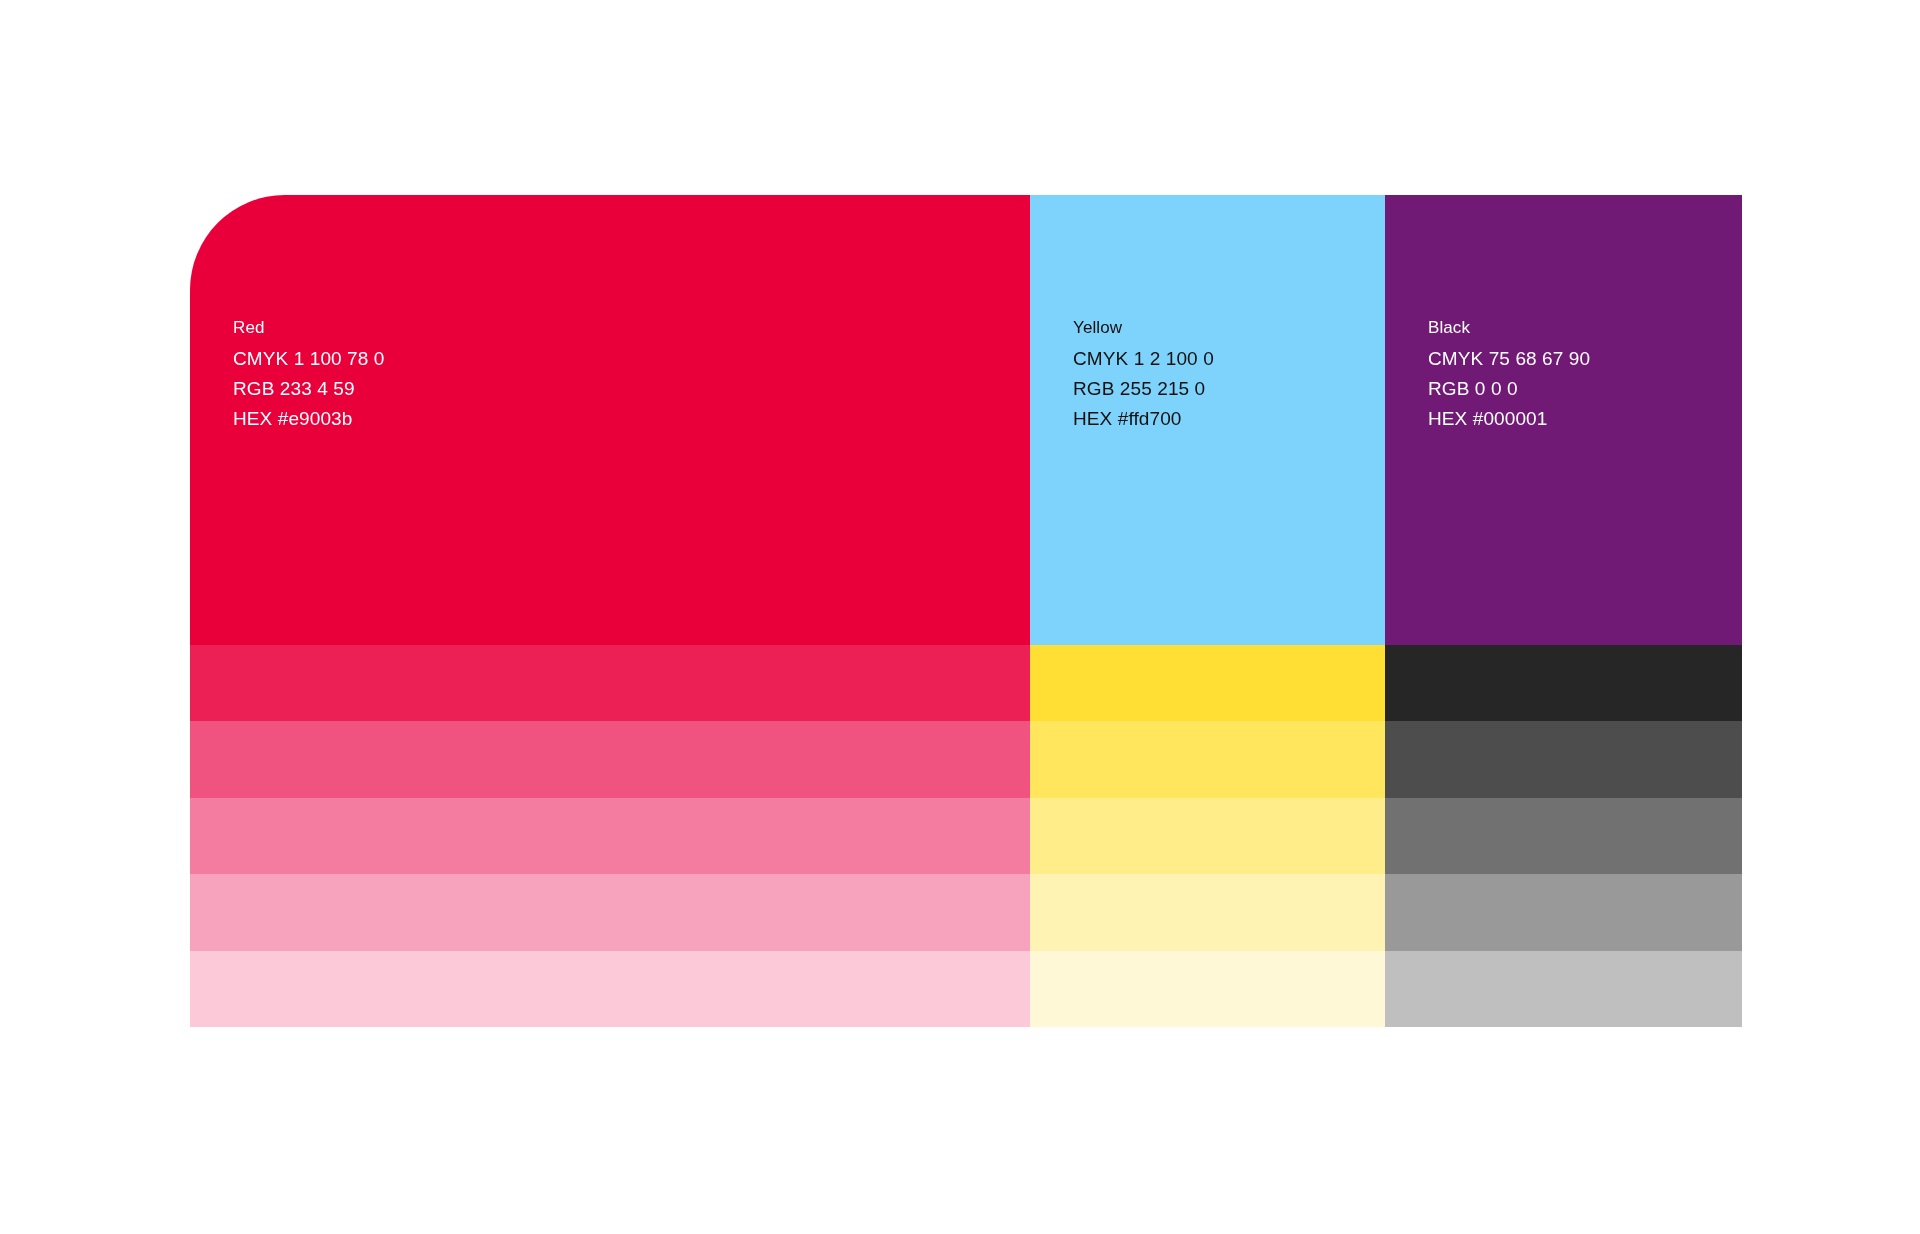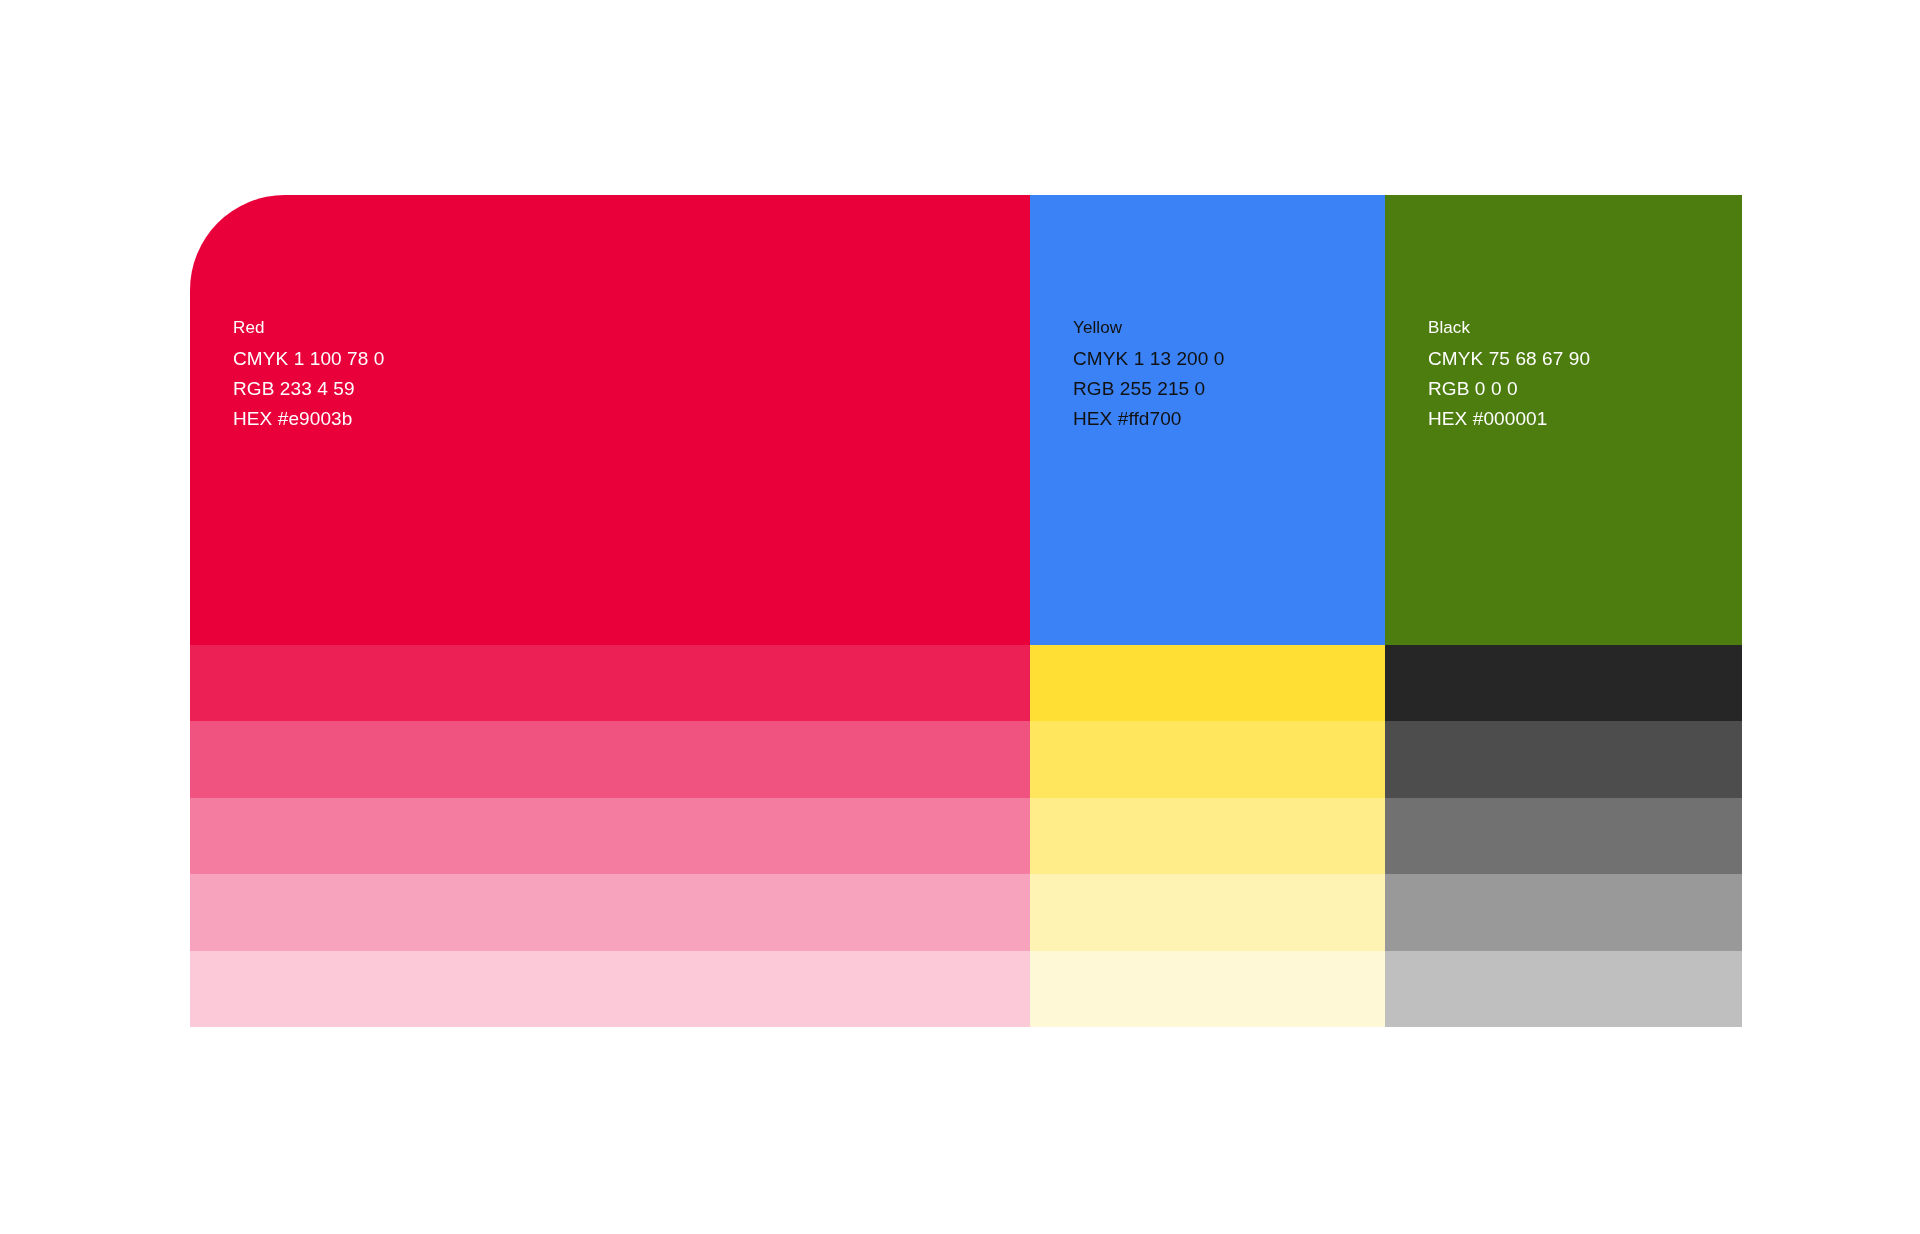--- a/index.html
+++ b/index.html
@@ -103,39 +103,39 @@
     <div class="tint-stack">
       <div class="tint-row" style="background-color: rgb(237, 32, 85);"></div>
       <div class="tint-row" style="background-color: rgb(240, 83, 127);"></div>
       <div class="tint-row" style="background-color: rgb(244, 124, 160);"></div>
       <div class="tint-row" style="background-color: rgb(247, 163, 189);"></div>
       <div class="tint-row" style="background-color: rgb(251, 201, 216);"></div>
     </div>
   </div>
 
   <div class="swatch-column" id="column-yellow">
-    <div class="swatch-primary" style="background-color: #3b82f6;">
+    <div class="swatch-primary" style="background-color: #7dd3fc;">
       <div class="swatch-info">
         <div class="swatch-name">Yellow</div>
-        <div class="swatch-spec">CMYK 1 13 200 0</div>
+        <div class="swatch-spec">CMYK 1 2 100 0</div>
         <div class="swatch-spec">RGB 255 215 0</div>
         <div class="swatch-spec">HEX #ffd700</div>
       </div>
     </div>
     <div class="tint-stack">
       <div class="tint-row" style="background-color: rgb(255, 223, 51);"></div>
       <div class="tint-row" style="background-color: rgb(255, 230, 92);"></div>
       <div class="tint-row" style="background-color: rgb(255, 237, 138);"></div>
       <div class="tint-row" style="background-color: rgb(255, 243, 179);"></div>
       <div class="tint-row" style="background-color: rgb(254, 248, 214);"></div>
     </div>
   </div>
 
   <div class="swatch-column" id="column-black">
-    <div class="swatch-primary" style="background-color: #4d7c0f;">
+    <div class="swatch-primary" style="background-color: #701a75;">
       <div class="swatch-info">
         <div class="swatch-name">Black</div>
         <div class="swatch-spec">CMYK 75 68 67 90</div>
         <div class="swatch-spec">RGB 0 0 0</div>
         <div class="swatch-spec">HEX #000001</div>
       </div>
     </div>
     <div class="tint-stack">
       <div class="tint-row" style="background-color: rgb(38, 38, 38);"></div>
       <div class="tint-row" style="background-color: rgb(77, 77, 77);"></div>

